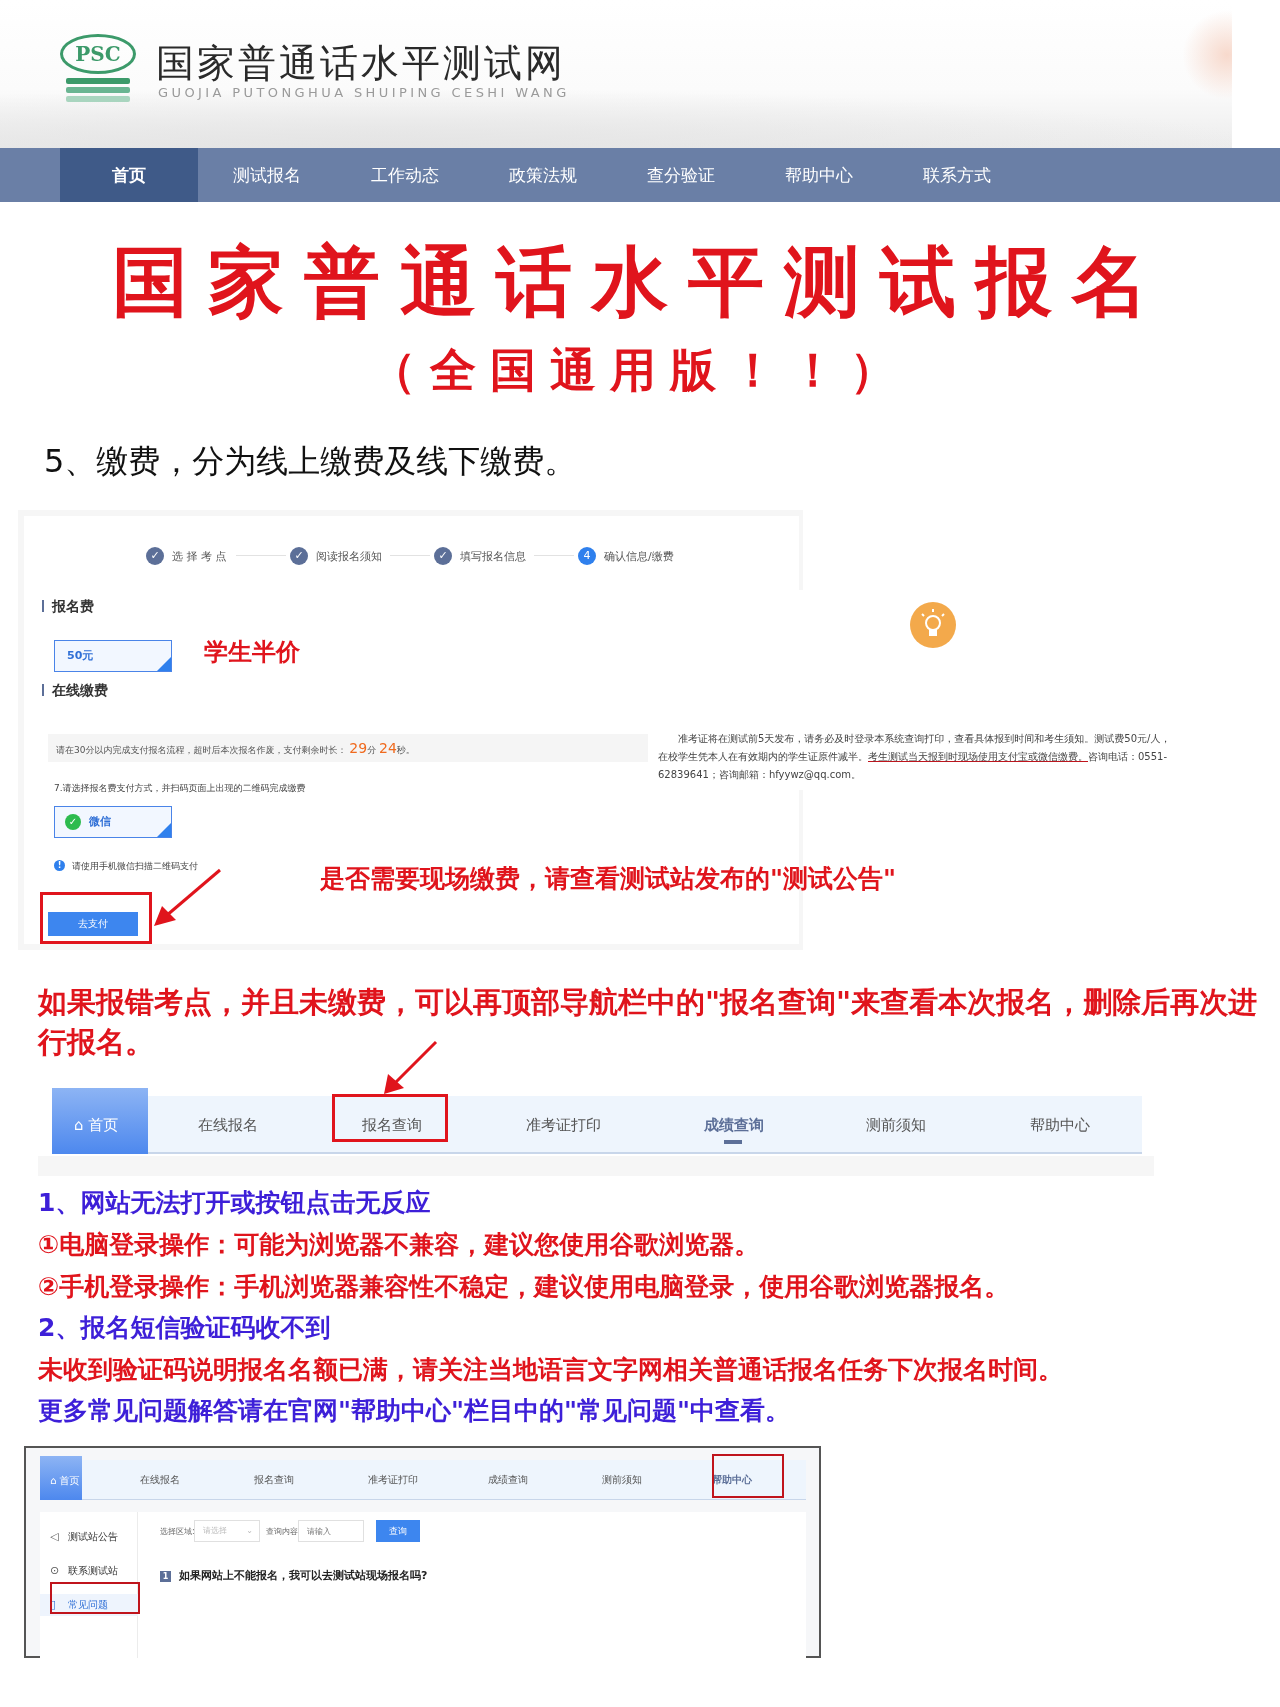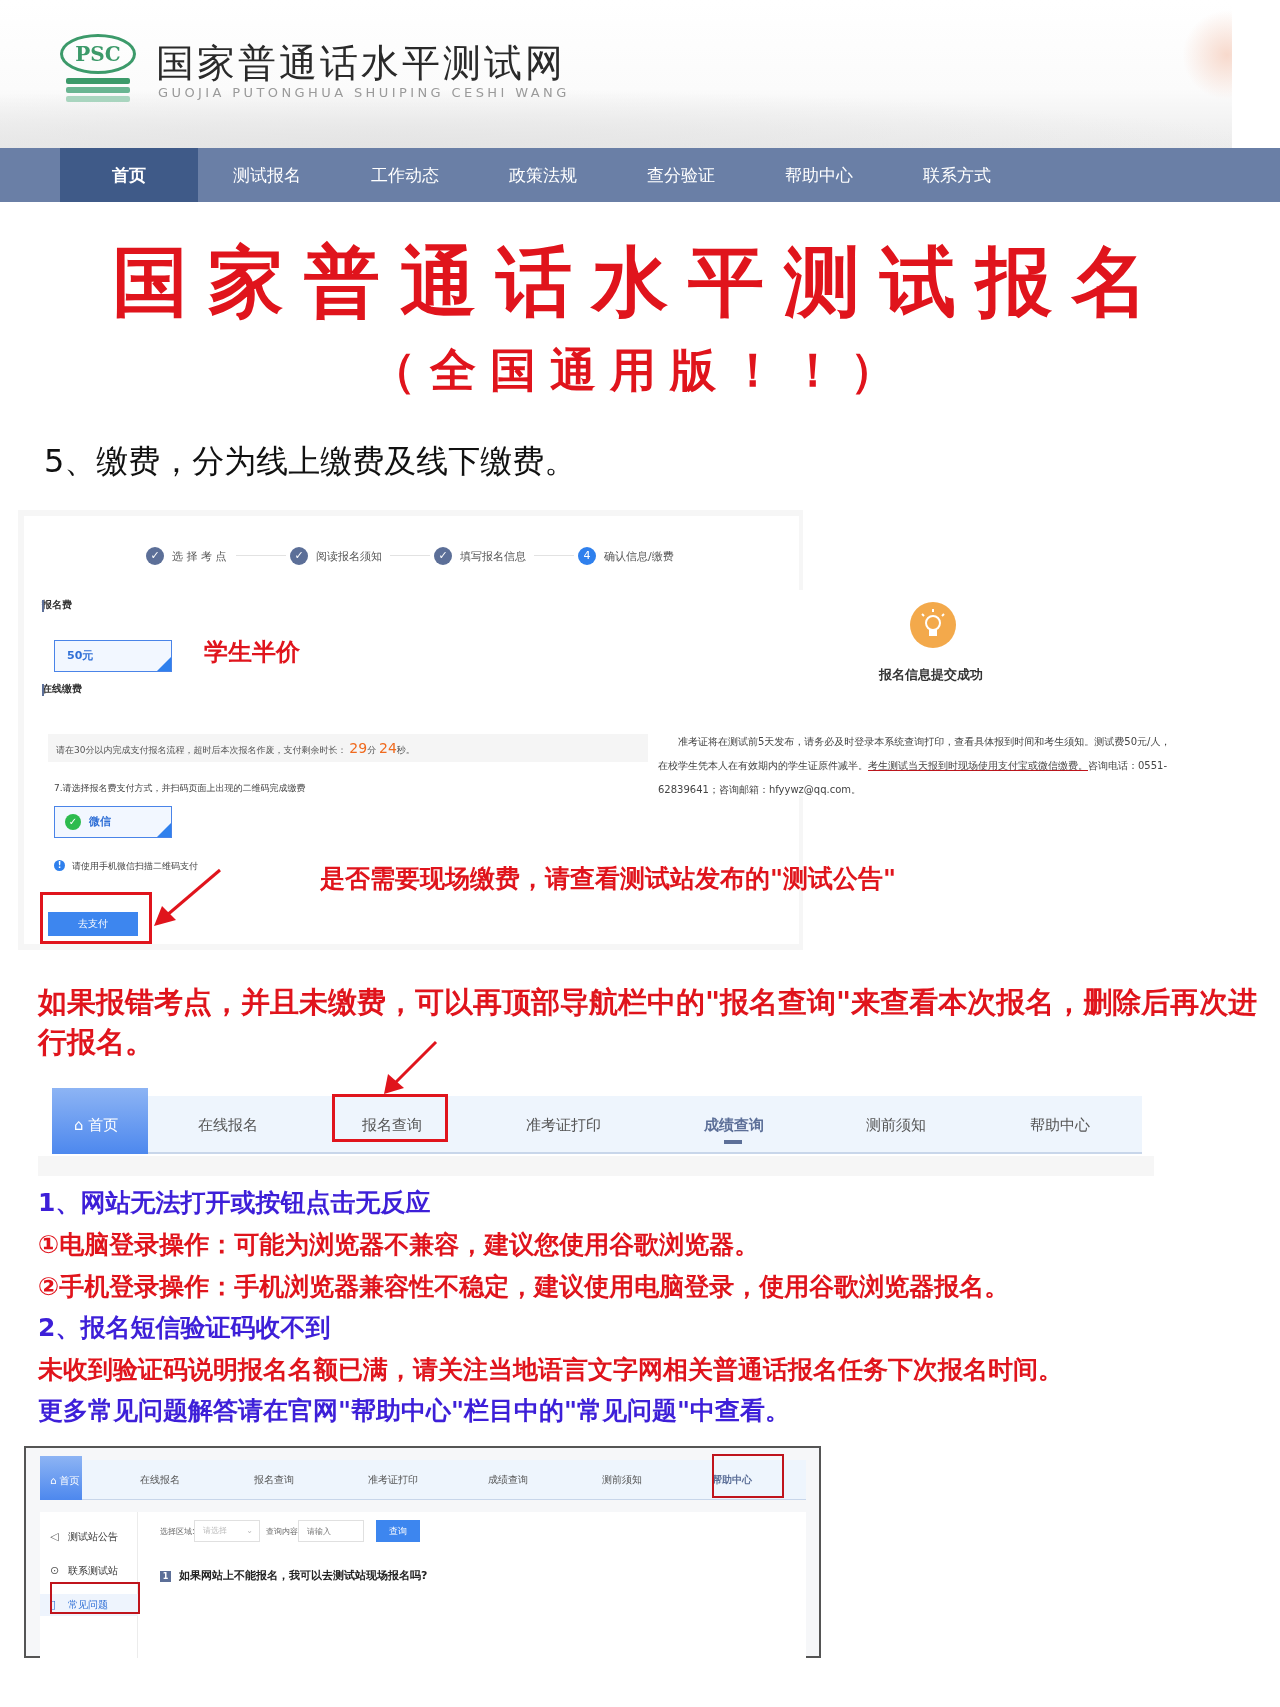--- a/index.html
+++ b/index.html
@@ -46,21 +46,21 @@
 
   
   .panel-pay { position: absolute; left: 18px; top: 510px; width: 785px; height: 440px; background: #f6f6f6; }
   .panel-pay .inner { position: absolute; left: 6px; top: 6px; width: 775px; height: 428px; background: #fff; }
   .steps { position: absolute; left: 0; top: 30px; width: 775px; height: 24px; }
   .step { position: absolute; top: 0; height: 20px; display: flex; align-items: center; font-size: 11px; color: #555; }
   .step .dot { width: 18px; height: 18px; border-radius: 50%; background: #5c6f98; color: #fff; font-size: 11px;
     text-align: center; line-height: 18px; margin-right: 8px; }
   .step .dot.cur { background: #2f80ed; }
   .step-line { position: absolute; top: 9px; height: 1px; background: #e2e2e2; }
-  .sec-label { position: absolute; font-size: 10px; font-weight: bold; color: #333; }
+  .sec-label { position: absolute; font-size: 14px; font-weight: bold; color: #333; padding-left: 10px; }
   .sec-label::before { content: ""; position: absolute; left: 0; top: 2px; width: 2px; height: 12px; background: #5c6f98; }
   .fee-box { position: absolute; left: 30px; top: 124px; width: 118px; height: 32px; border: 1px solid #4a84e8;
     background: #f2f7ff; font-size: 11px; color: #2f6fd6; font-weight: bold; line-height: 30px; padding-left: 12px; }
   .corner { position: absolute; right: 0; bottom: 0; width: 0; height: 0; border-left: 14px solid transparent;
     border-bottom: 14px solid #2f80ed; }
   .red-note { position: absolute; color: #e0141c; font-weight: bold; }
   .timer-bar { position: absolute; left: 24px; top: 218px; width: 615px; height: 28px; background: #f5f5f5;
     font-size: 9px; color: #555; line-height: 28px; padding-left: 8px; }
   .timer-bar .num { color: #f06a1e; font-size: 14px; }
   .small-text { position: absolute; font-size: 9px; color: #444; }
@@ -73,21 +73,21 @@
   .pay-btn { position: absolute; left: 24px; top: 396px; width: 90px; height: 24px; background: #3d86ef; color: #fff;
     font-size: 10px; text-align: center; line-height: 24px; border: none; cursor: pointer; }
   .red-rect { position: absolute; border: 3px solid #e0141c; }
   .arrow { position: absolute; }
 
   
   .panel-success { position: absolute; left: 648px; top: 590px; width: 632px; height: 200px; background: #fff; }
   .bulb { position: absolute; left: 262px; top: 12px; width: 46px; height: 46px; border-radius: 50%; background: #f3a94b; }
   .success-title { position: absolute; left: 0; top: 76px; width: 566px; text-align: center; font-size: 13px;
     font-weight: bold; color: #333; }
-  .success-body { position: absolute; left: 10px; top: 140px; width: 520px; font-size: 10px; line-height: 24px; color: #444;
+  .success-body { position: absolute; left: 10px; top: 140px; width: 520px; font-size: 10px; line-height: 18px; color: #444;
     text-indent: 20px; }
   .success-body .ul { text-decoration: underline; text-decoration-color: #c0141c; }
 
   
   .mid-note { position: absolute; left: 38px; top: 982px; width: 1220px; color: #e0141c; font-size: 29px;
     line-height: 40px; font-weight: bold; }
 
   
   .subnav { position: absolute; left: 52px; top: 1096px; width: 1090px; height: 58px; background: #eef5fd;
     border-bottom: 2px solid #c8d6ea; }
@@ -212,21 +212,20 @@
 <div class="panel-success">
   <div class="bulb">
     <svg width="46" height="46" viewBox="0 0 46 46">
       <circle cx="23" cy="21" r="7" fill="none" stroke="#fff" stroke-width="2"></circle>
       <rect x="19" y="28" width="8" height="6" fill="#fff"></rect>
       <line x1="23" y1="7" x2="23" y2="10" stroke="#fff" stroke-width="2"></line>
       <line x1="12" y1="12" x2="14" y2="14" stroke="#fff" stroke-width="2"></line>
       <line x1="34" y1="12" x2="32" y2="14" stroke="#fff" stroke-width="2"></line>
     </svg>
   </div>
-  <div class="success-title">报名信息提交成功</div>
   <p class="success-body">
     <span>准考证将在测试前5天发布，请务必及时登录本系统查询打印，查看具体报到时间和考生须知。测试费50元/人，在校学生凭本人在有效期内的学生证原件减半。</span><span class="ul">考生测试当天报到时现场使用支付宝或微信缴费。</span><span>咨询电话：0551-62839641；咨询邮箱：hfyywz@qq.com。</span>
   </p>
 </div>
 
 <div class="mid-note">如果报错考点，并且未缴费，可以再顶部导航栏中的"报名查询"来查看本次报名，删除后再次进行报名。</div>
 <svg class="arrow" style="left:380px;top:1040px" width="60" height="56" viewBox="0 0 60 56">
   <line x1="56" y1="2" x2="14" y2="44" stroke="#e0141c" stroke-width="3"></line>
   <polygon points="4,54 8,34 24,48" fill="#e0141c"></polygon>
 </svg>

